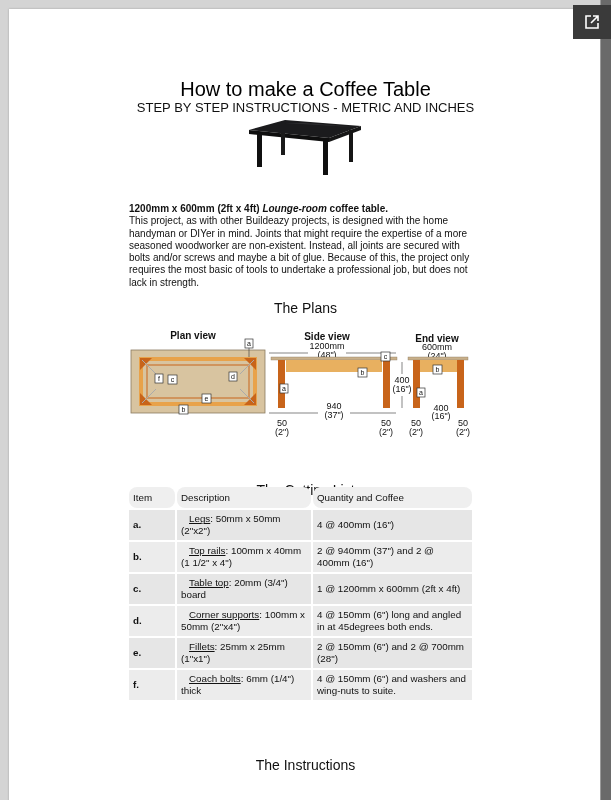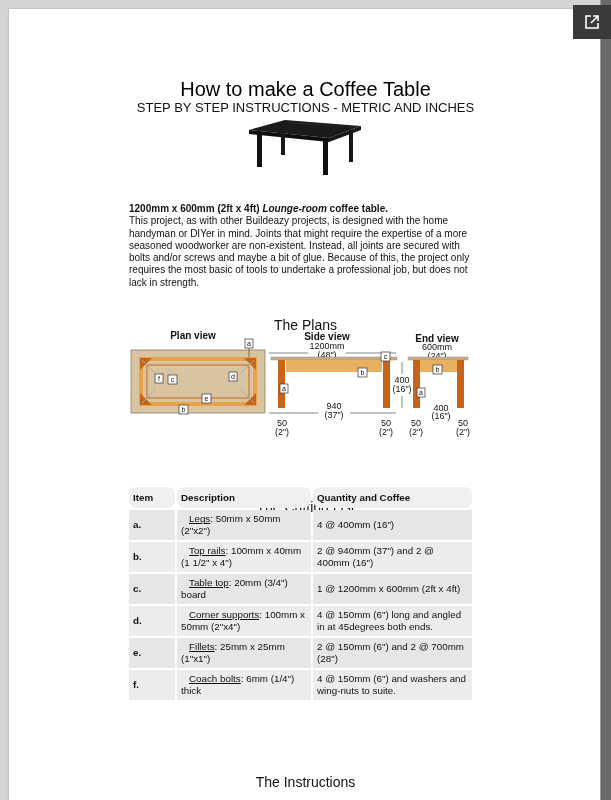--- a/index.html
+++ b/index.html
@@ -31,33 +31,33 @@
       font-size: 13px; color: #111;
     }
     .hero { position: absolute; left: 245px; top: 117px; }
     .intro {
       position: absolute; left: 129px; top: 203px; width: 350px;
       font-size: 10px; line-height: 12.3px; color: #111;
     }
     .intro b { font-weight: bold; }
     .section-h {
       position: absolute; left: 0; width: 611px; text-align: center;
-      font-size: 14px; color: #111; margin-top: 17px;
+      font-size: 14px; color: #111;
     }
     .plans { position: absolute; left: 128px; top: 328px; }
     table.cut {
       position: absolute; left: 127px; top: 485px; width: 347px;
       border-collapse: separate; border-spacing: 2px 2px;
       font-size: 9.8px; color: #111;
     }
     table.cut td, table.cut th {
       background: #e6e6e6; padding: 3px 4px; vertical-align: middle; text-align: left;
       line-height: 11.6px;
     }
-    table.cut th { background: #efefef; font-weight: bold; height: 15px; border-radius: 8px; }
+    table.cut th { background: #efefef; font-weight: normal; height: 15px; border-radius: 8px; }
     table.cut td.item { font-weight: bold; width: 38px; }
     table.cut td.desc { width: 126px; }
     table.cut tr.alt td { background: #ececec; }
     .u { text-decoration: underline; padding-left: 8px; }
     table.cut tr { height: 30px; }
   </style>
 </head>
 <body>
 
 <div class="page"></div>

